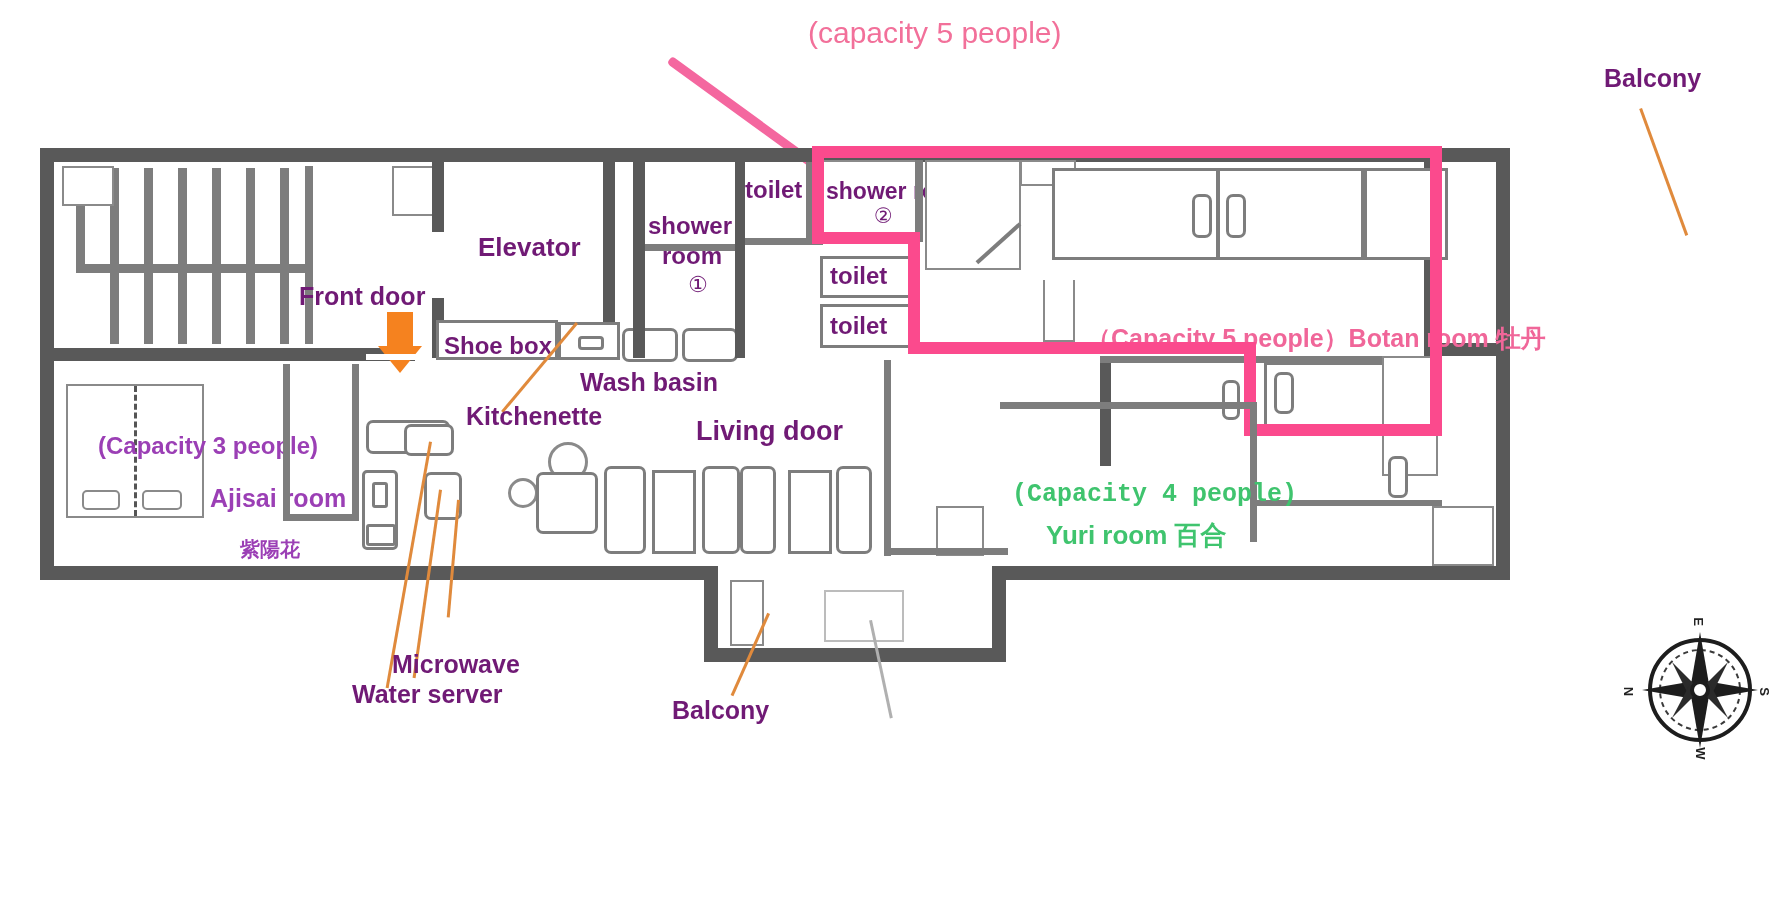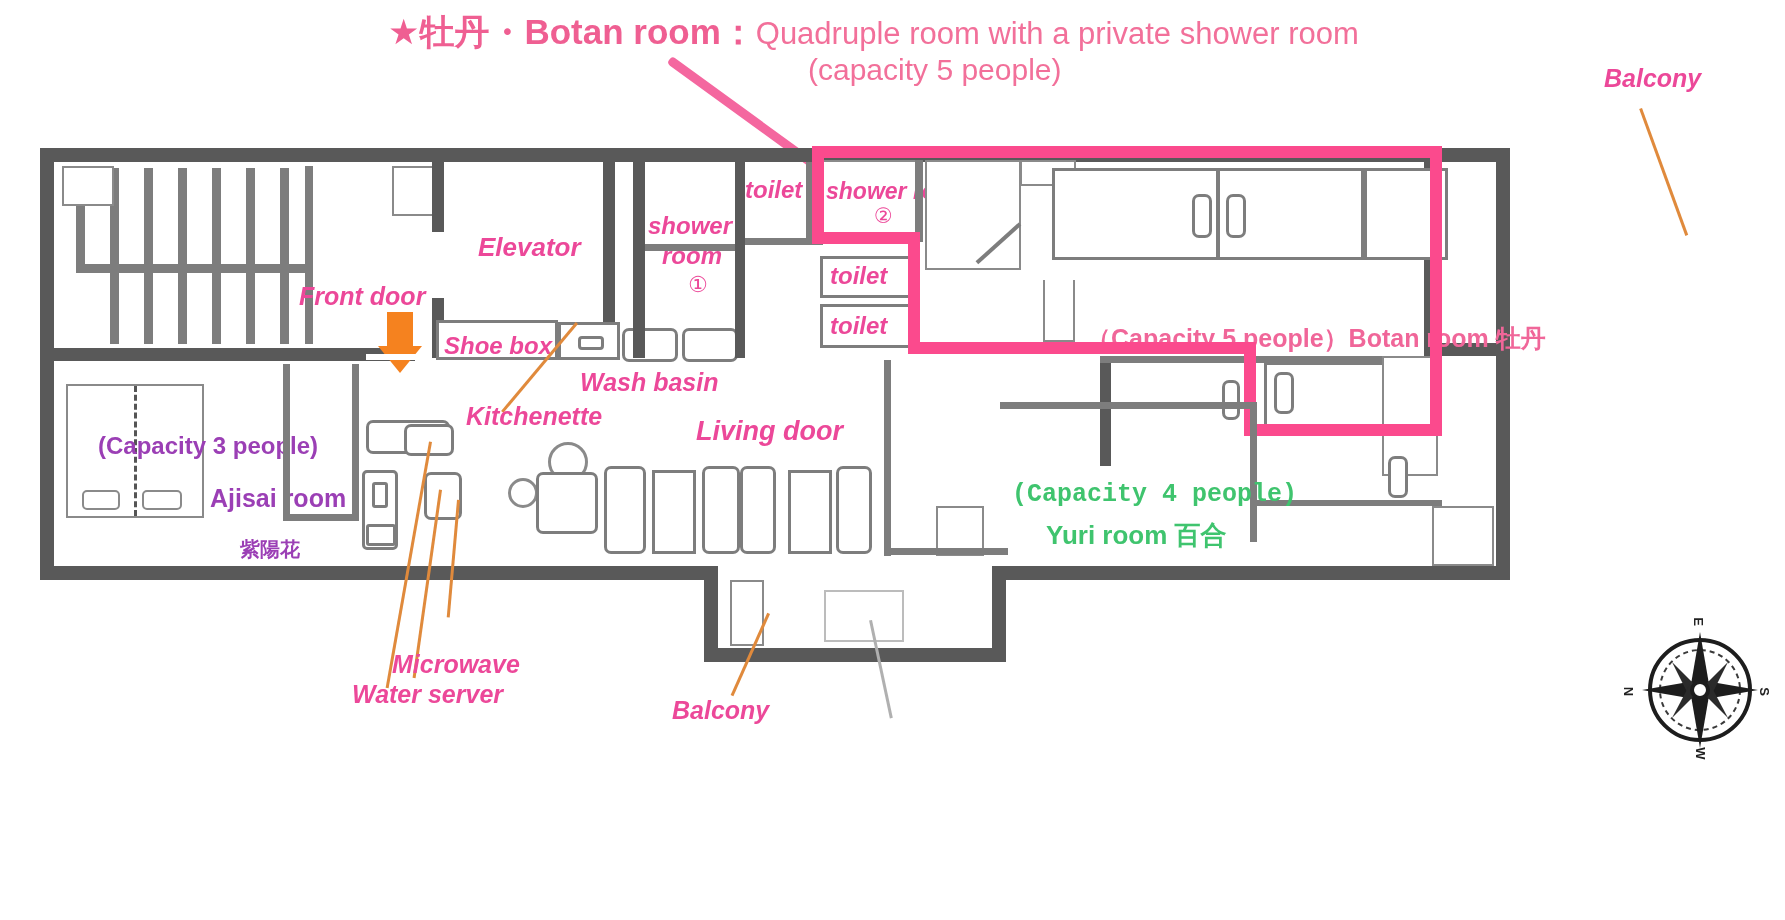--- a/index.html
+++ b/index.html
@@ -14,21 +14,21 @@
   .floor-badge span{color:#2a35c4;font-size:53px;font-weight:bold;letter-spacing:-1px;}
 
   
   .title-wrap{position:absolute;left:388px;top:14px;width:1130px;}
   .title-l1{font-size:31px;line-height:1.05;color:#f2709a;}
   .title-l1 .strong{font-weight:bold;font-size:35px;color:#ef5f92;}
   .title-l2{font-size:30px;line-height:1.25;color:#f2709a;padding-left:420px;}
 
   
   .lbl{position:absolute;white-space:nowrap;font-weight:bold;}
-  .or{color:#ec4899;font-style:italic;}
+  .or{color:#701a75;}
   .pk-b{color:#f06699;font-weight:bold;}
   .pu{color:#9b3fb5;}
   .gr{color:#3fc46e;}
   .rd{color:#c23b3b;}
 
   
   .wall{position:absolute;background:#595959;}
   .wall-lt{position:absolute;background:#7d7d7d;}
   .room{position:absolute;border:3px solid #7d7d7d;background:#fff;box-sizing:border-box;}
   .room-thin{position:absolute;border:2px solid #8a8a8a;background:#fff;box-sizing:border-box;}
@@ -55,23 +55,20 @@
   .compass{position:absolute;}
   .cmp-l{position:absolute;font-size:13px;color:#222;font-weight:bold;}
 </style>
 </head>
 <body>
 
 <div id="stage">
 
 
   <div class="title-wrap">
-    <div class="title-l1">
-      <span class="strong">★牡丹・Botan room：</span><span>Quadruple room with a private shower room</span>
-    </div>
     <div class="title-l2">(capacity 5 people)</div>
   </div>
 
   <div class="pointer" style="left:672px;top:56px;width:290px;transform:rotate(36deg);"></div>
 
   <div class="wall" style="left:40px;top:148px;width:1470px;height:14px;"></div>
   <div class="wall" style="left:40px;top:148px;width:14px;height:432px;"></div>
   <div class="wall" style="left:40px;top:566px;width:665px;height:14px;"></div>
   <div class="wall" style="left:1006px;top:566px;width:504px;height:14px;"></div>
   <div class="wall" style="left:1496px;top:148px;width:14px;height:432px;"></div>

